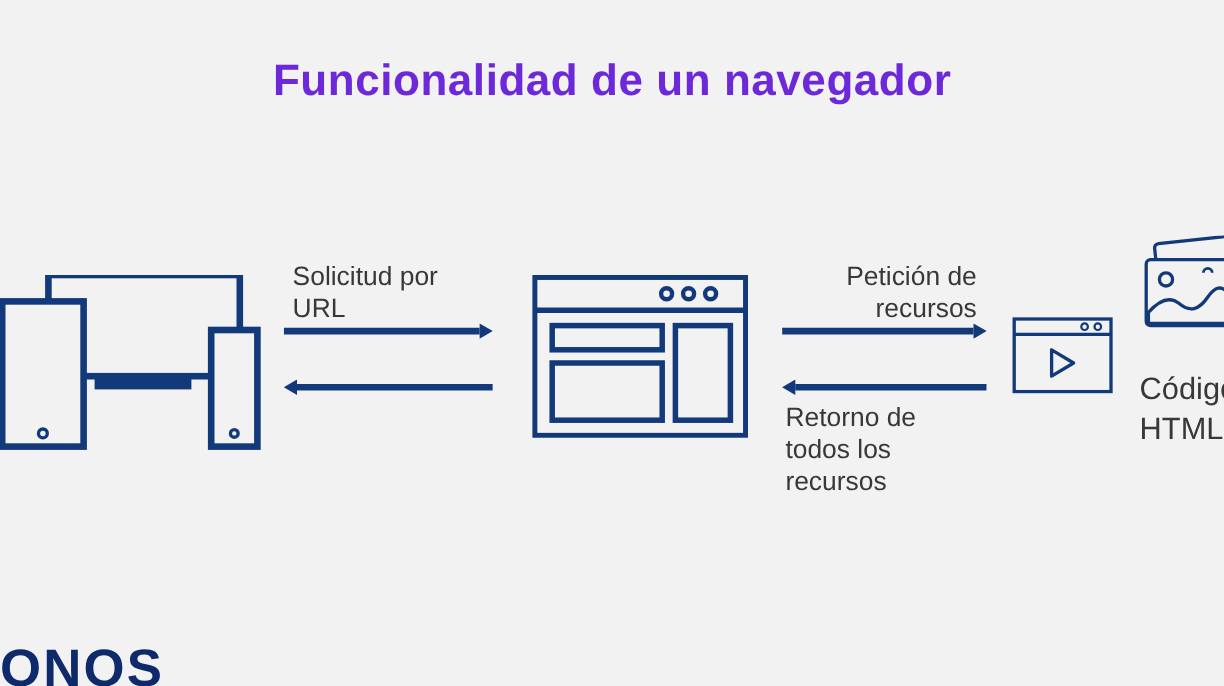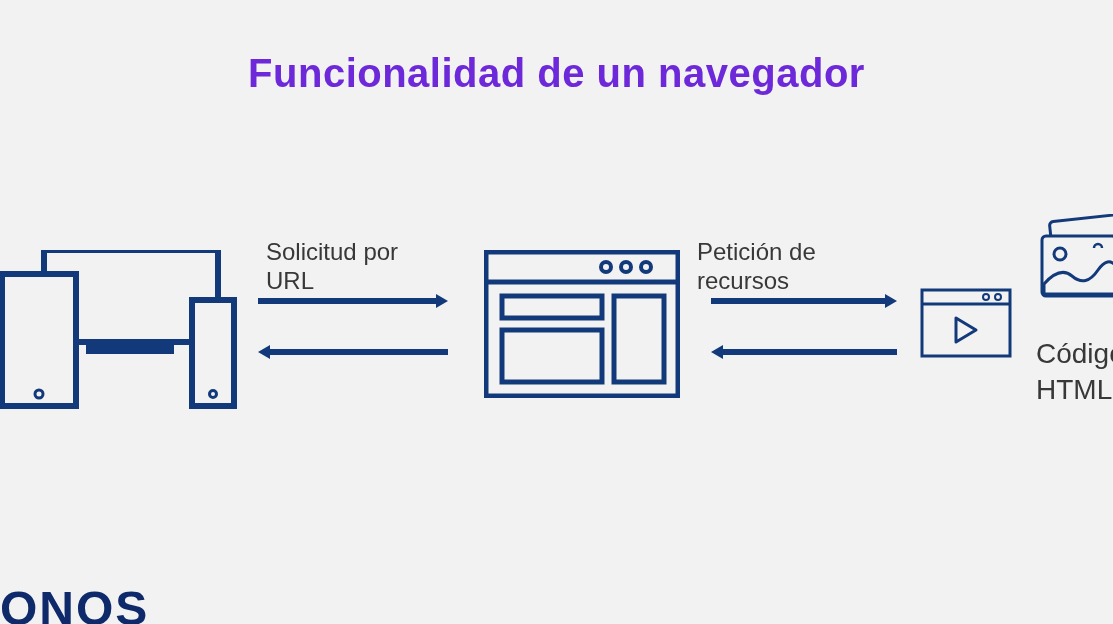--- a/index.html
+++ b/index.html
@@ -84,28 +84,31 @@
     <circle cx="162" cy="17" r="5" fill="none" stroke="#123a7a" stroke-width="4"></circle>
     <rect x="18" y="46" width="100" height="22" fill="none" stroke="#123a7a" stroke-width="5"></rect>
     <rect x="130" y="46" width="50" height="86" fill="none" stroke="#123a7a" stroke-width="5"></rect>
     <rect x="18" y="80" width="100" height="52" fill="none" stroke="#123a7a" stroke-width="5"></rect>
   </svg>
 
   <svg style="left:711; top:294; width:186px; height:14px;" viewBox="0 0 186 14">
     <line x1="0" y1="7" x2="174" y2="7" stroke="#123a7a" stroke-width="6"></line>
     <polygon points="174,0 186,7 174,14" fill="#123a7a"></polygon>
   </svg>
-  <div class="label" style="left:697px; top:238px; width:170px;">
+  <div class="label" style="left:718px; top:238px; width:170px;text-align:right;">
     <span>Petición de recursos</span>
   </div>
 
   <svg style="left:711; top:345; width:186px; height:14px;" viewBox="0 0 186 14">
     <line x1="12" y1="7" x2="186" y2="7" stroke="#123a7a" stroke-width="6"></line>
     <polygon points="12,0 0,7 12,14" fill="#123a7a"></polygon>
   </svg>
+  <div class="label" style="left:714px; top:366px; width:170px;">
+    <span>Retorno de todos los recursos</span>
+  </div>
 
   <svg style="left:920; top:288; width:92px; height:70px;" viewBox="0 0 92 70">
     <rect x="2" y="2" width="88" height="66" fill="none" stroke="#123a7a" stroke-width="3"></rect>
     <line x1="2" y1="16" x2="90" y2="16" stroke="#123a7a" stroke-width="3"></line>
     <circle cx="66" cy="9" r="3" fill="none" stroke="#123a7a" stroke-width="2"></circle>
     <circle cx="78" cy="9" r="3" fill="none" stroke="#123a7a" stroke-width="2"></circle>
     <polygon points="36,30 36,54 56,42" fill="none" stroke="#123a7a" stroke-width="3" stroke-linejoin="round"></polygon>
   </svg>
 
   <svg style="left:1038; top:214; width:90px; height:90px;" viewBox="0 0 90 90">

